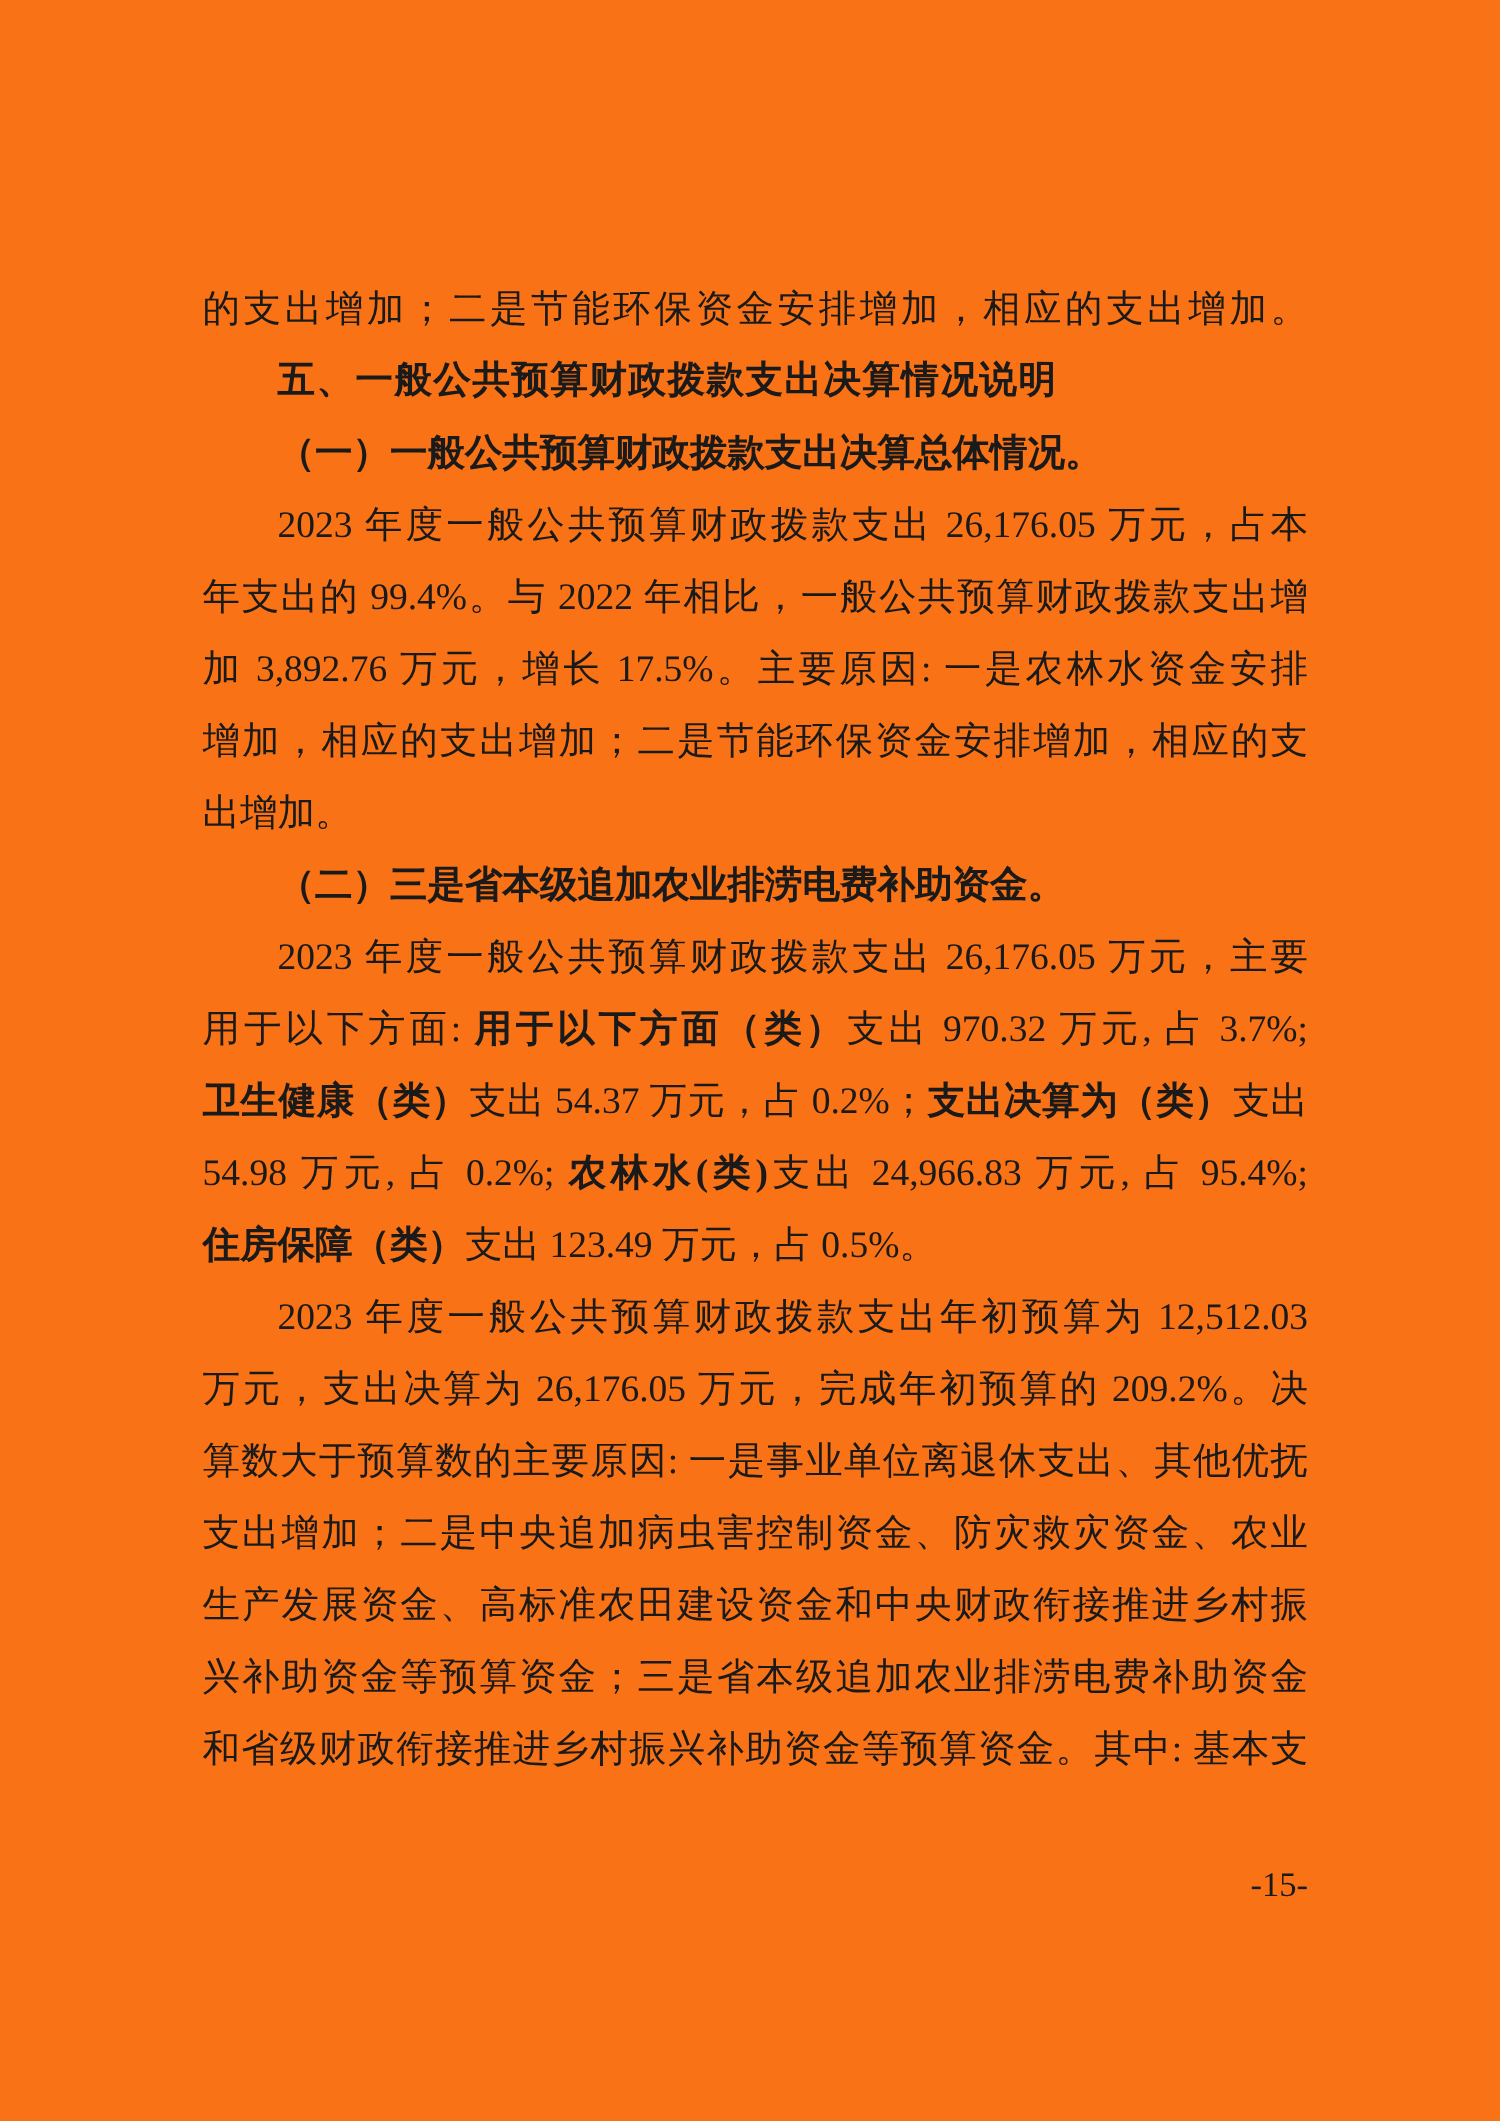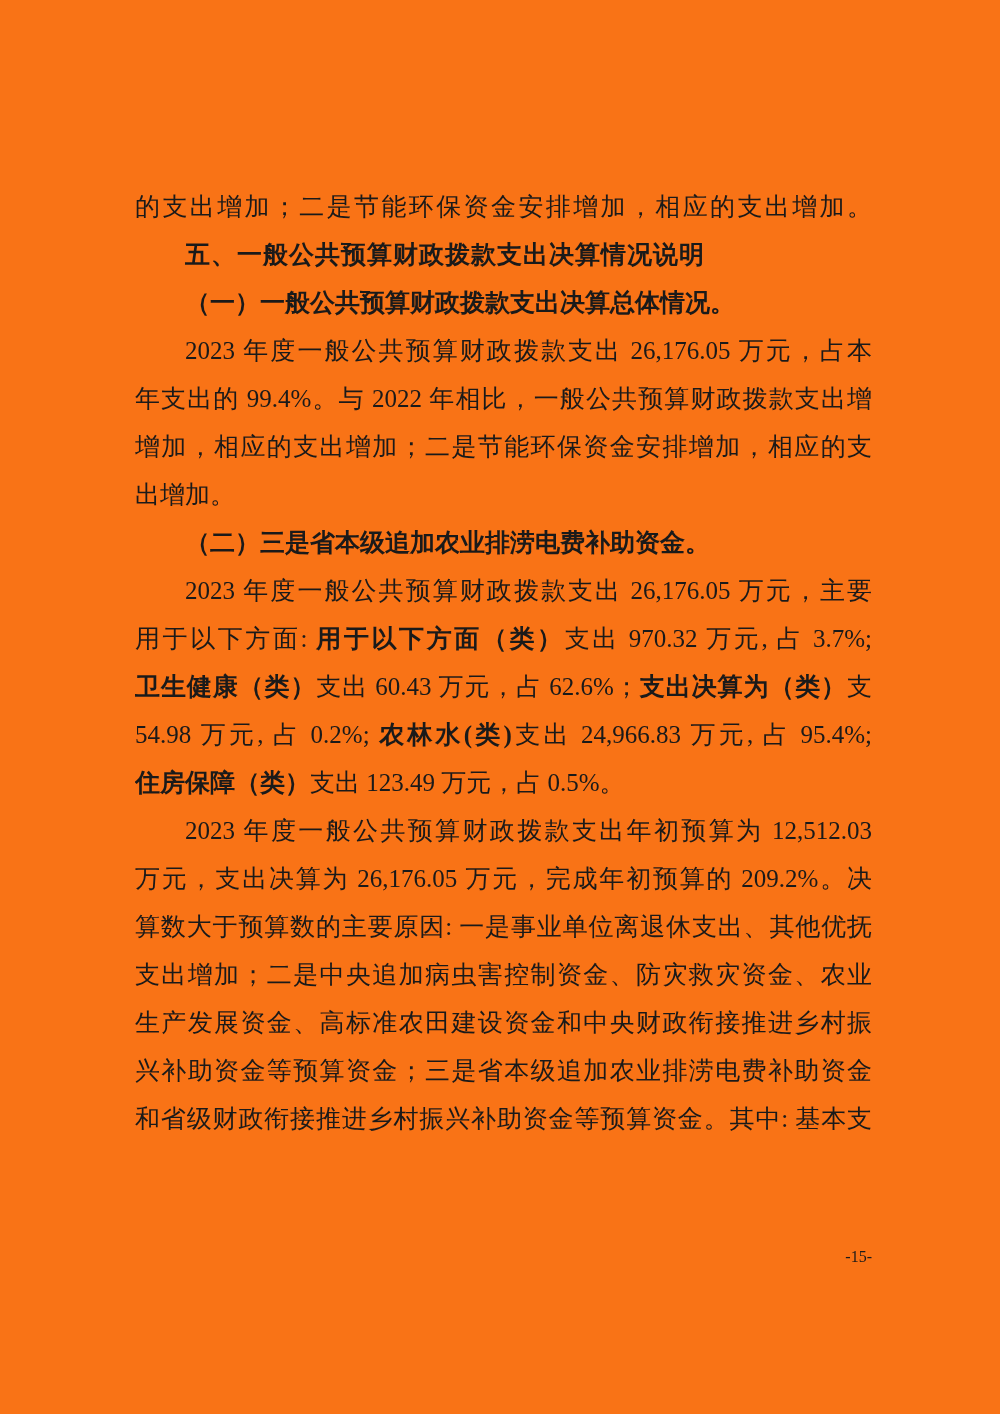--- a/index.html
+++ b/index.html
@@ -32,36 +32,36 @@
     line-height: 48px;
     height: 48px;
     text-align: justify;
     text-align-last: justify;
     overflow: hidden;
   }
   .line.indent { text-indent: 2em; }
   .line.last { text-align-last: left; }
   
   .h-main .line {
-    font-family: Liberation Serif, serif;
+    font-family: Liberation Mono, monospace;
     font-weight: 700;
     text-align-last: left;
     letter-spacing: 1px;
   }
   
   .h-sub .line {
     font-weight: 700;
     text-align-last: left;
   }
   .cat-bold { font-weight: 700; }
   .page-number {
     position: absolute;
     top: 1242px;
     right: 128px;
-    font-size: 16px;
+    font-size: 23px;
     line-height: 30px;
     font-family: "Liberation Serif", "DejaVu Serif", serif;
     color: #1a1a1a;
   }
 </style>
 </head>
 <body>
 
 <div class="page">
   <div class="doc-content">
@@ -70,30 +70,31 @@
       </div>
       <div class="block h-main">
         <div class="line indent last"><span class="cat-bold">五、一般公共预算财政拨款支出决算情况说明</span></div>
       </div>
       <div class="block h-sub">
         <div class="line indent last"><span class="cat-bold">（一）一般公共预算财政拨款支出决算总体情况。</span></div>
       </div>
       <div class="block body">
         <div class="line indent"><span>2023 年度一般公共预算财政拨款支出 26,176.05 万元，占本</span></div>
         <div class="line"><span>年支出的 99.4%。与 2022 年相比，一般公共预算财政拨款支出增</span></div>
+        <div class="line"><span>加 3,892.76 万元，增长 17.5%。主要原因: 一是农林水资金安排</span></div>
         <div class="line"><span>增加，相应的支出增加；二是节能环保资金安排增加，相应的支</span></div>
         <div class="line last"><span>出增加。</span></div>
       </div>
       <div class="block h-sub">
         <div class="line indent last"><span class="cat-bold">（二）三是省本级追加农业排涝电费补助资金。</span></div>
       </div>
       <div class="block body">
         <div class="line indent"><span>2023 年度一般公共预算财政拨款支出 26,176.05 万元，主要</span></div>
         <div class="line"><span>用于以下方面: </span><span class="cat-bold">用于以下方面（类）</span><span>支出 970.32 万元, 占 3.7%;</span></div>
-        <div class="line"><span class="cat-bold">卫生健康（类）</span><span>支出 60.43 万元，占 62.6%；</span><span class="cat-bold">支出决算为（类）</span><span>支出</span></div>
+        <div class="line"><span class="cat-bold">卫生健康（类）</span><span>支出 54.37 万元，占 0.2%；</span><span class="cat-bold">支出决算为（类）</span><span>支出</span></div>
         <div class="line"><span>54.98 万元, 占 0.2%; </span><span class="cat-bold">农林水(类)</span><span>支出 24,966.83 万元, 占 95.4%;</span></div>
         <div class="line last"><span class="cat-bold">住房保障（类）</span><span>支出 123.49 万元，占 0.5%。</span></div>
       </div>
       <div class="block body">
         <div class="line indent"><span>2023 年度一般公共预算财政拨款支出年初预算为 12,512.03</span></div>
         <div class="line"><span>万元，支出决算为 26,176.05 万元，完成年初预算的 209.2%。决</span></div>
         <div class="line"><span>算数大于预算数的主要原因: 一是事业单位离退休支出、其他优抚</span></div>
         <div class="line"><span>支出增加；二是中央追加病虫害控制资金、防灾救灾资金、农业</span></div>
         <div class="line"><span>生产发展资金、高标准农田建设资金和中央财政衔接推进乡村振</span></div>
         <div class="line"><span>兴补助资金等预算资金；三是省本级追加农业排涝电费补助资金</span></div>

